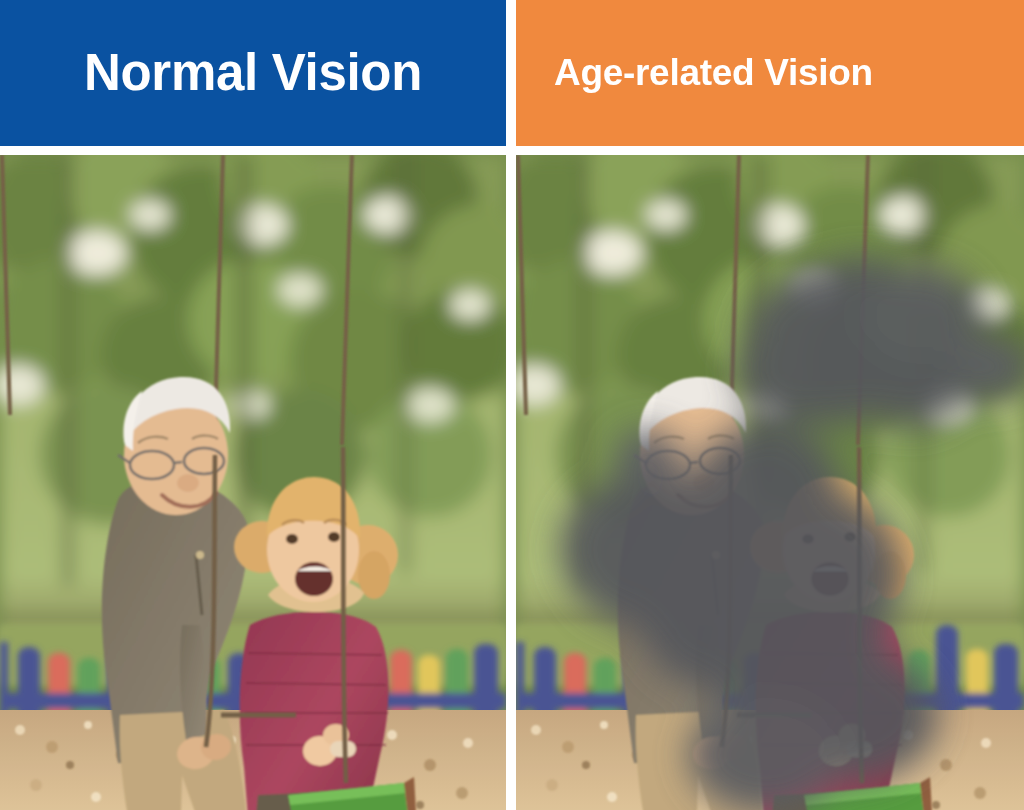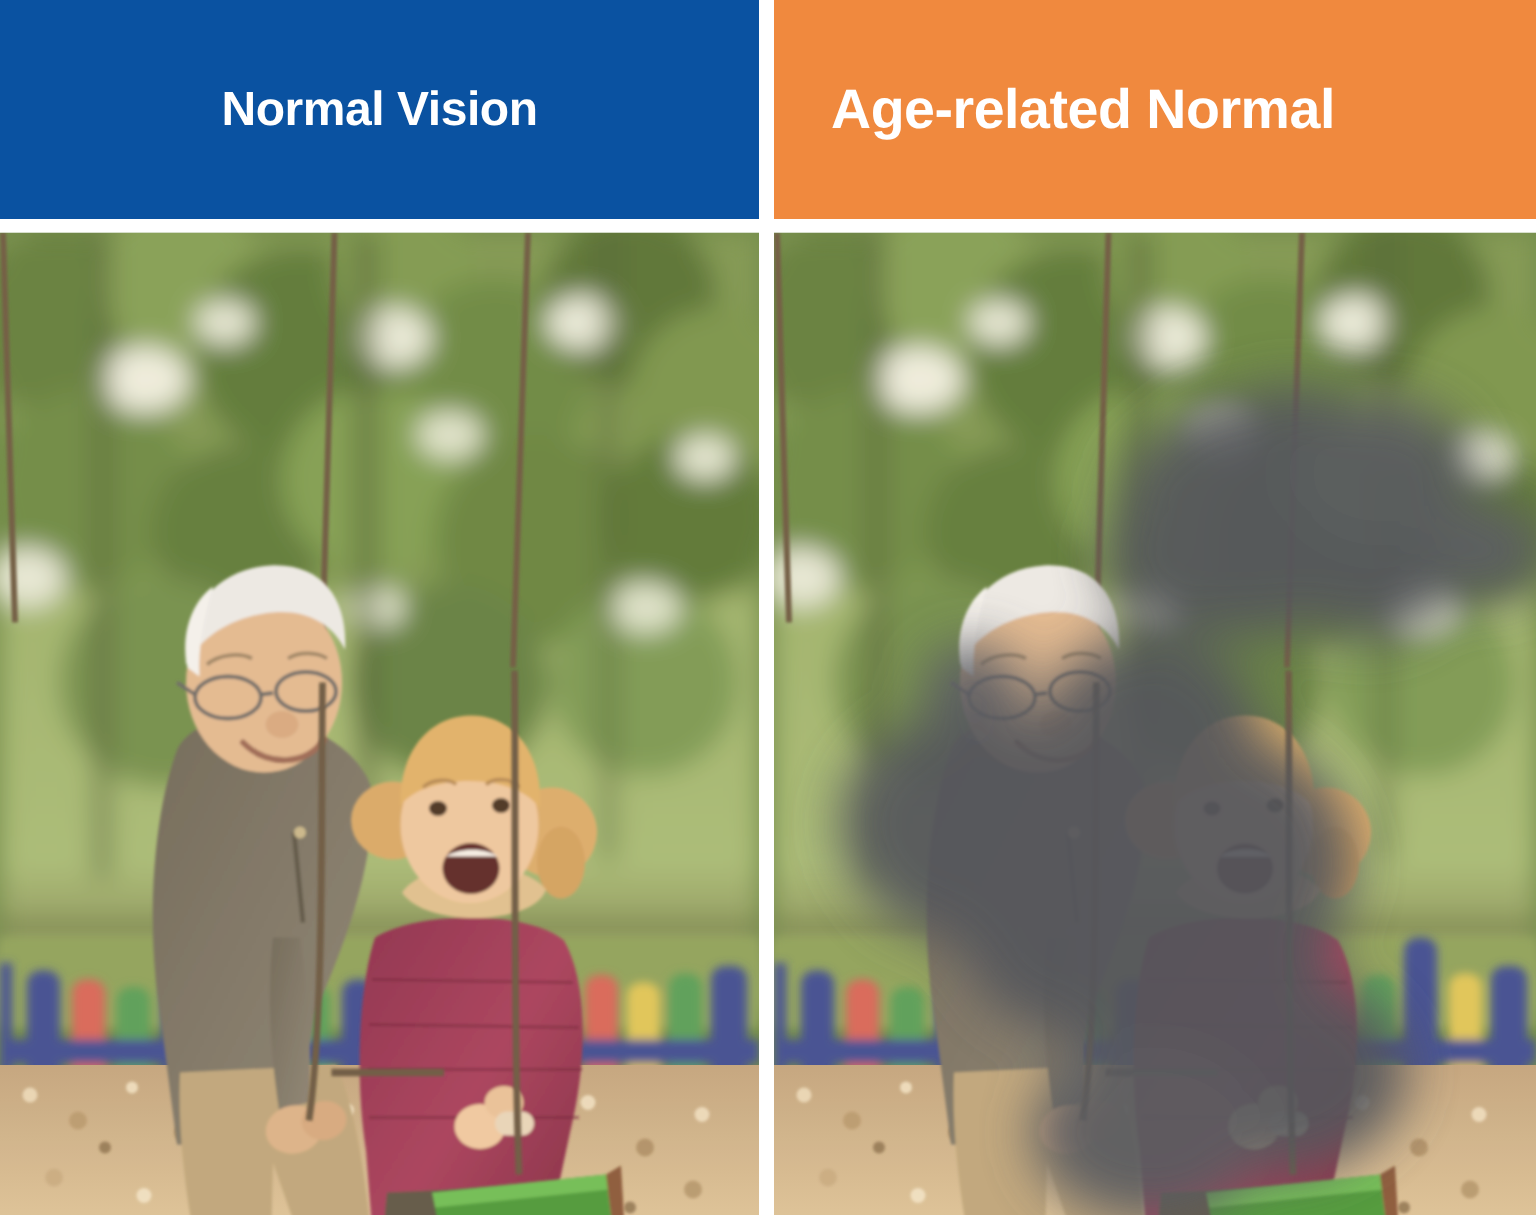--- a/index.html
+++ b/index.html
@@ -5,21 +5,21 @@
   html,body{margin:0;padding:0;background:#ffffff;}
   body{width:1024px;height:810px;overflow:hidden;
        font-family:"Liberation Sans","DejaVu Sans",sans-serif;}
   .stage{position:relative;width:1024px;height:810px;background:#ffffff;}
 
   
   .hdr{position:absolute;top:0;height:146px;box-sizing:border-box;display:flex;align-items:center;}
   .hdr-left{left:0;width:506px;background:#0a52a1;justify-content:center;}
   .hdr-right{left:516px;width:508px;background:#f0893e;justify-content:flex-start;padding-left:38px;}
   .hdr-title{color:#ffffff;font-weight:bold;letter-spacing:-0.3px;}
-  .t-left{font-size:32px;line-height:1.05;text-align:center;}
+  .t-left{font-size:51px;line-height:1.05;text-align:center;}
   .t-right{font-size:37px;line-height:1.18;text-align:left;}
 
   
   .panel{position:absolute;top:155px;height:655px;overflow:hidden;background:#6d8a4a;}
   .panel-left{left:0;width:506px;}
   .panel-right{left:516px;width:508px;}
   .panel svg{display:block;width:100%;height:100%;}
 
   .gap-v{position:absolute;top:0;left:506px;width:10px;height:810px;background:#ffffff;}
   .gap-h-l{position:absolute;top:146px;left:0;width:506px;height:9px;background:#ffffff;}
@@ -29,21 +29,21 @@
 <body>
 
 <div class="stage">
 
   <div class="hdr hdr-left">
     <div class="hdr-title t-left">Normal Vision</div>
   </div>
 
   <div class="hdr hdr-right">
     <div class="hdr-title t-right">
-      <div>Age-related Normal</div>
+      <div>Age-related Vision</div>
     </div>
   </div>
 
   <div class="panel panel-left">
     <svg viewBox="0 0 506 655" preserveAspectRatio="xMidYMid slice">
       <defs>
         <filter id="bgBlurL" x="-20%" y="-20%" width="140%" height="140%">
           <feGaussianBlur stdDeviation="9"></feGaussianBlur>
         </filter>
         <filter id="midBlurL" x="-20%" y="-20%" width="140%" height="140%">

